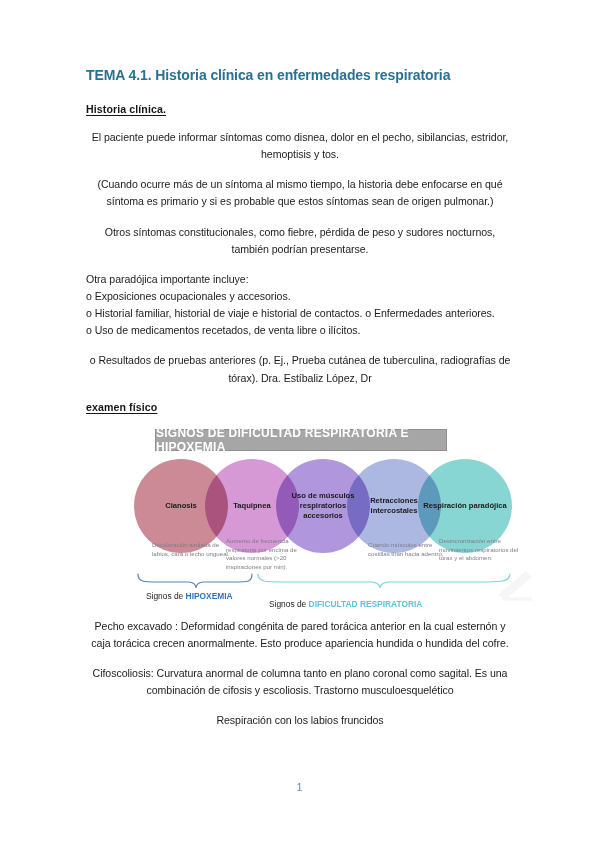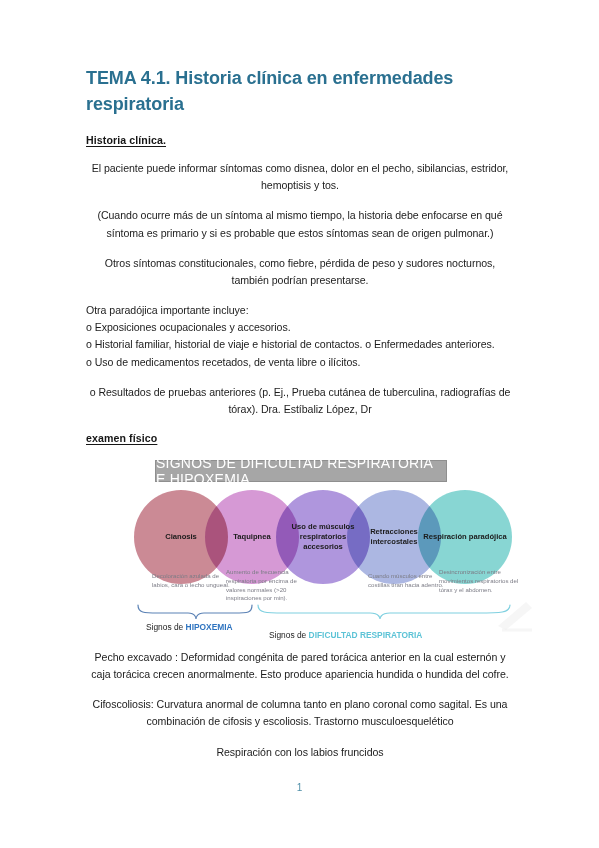--- a/index.html
+++ b/index.html
@@ -22,21 +22,21 @@
   }
   .content {
     position: absolute;
     left: 86px;
     top: 66px;
     width: 428px;
   }
 
   
   .doc-title {
-    font-size: 18px;
+    font-size: 14px;
     font-weight: bold;
     color: #2a7090;
     line-height: 1.42;
     letter-spacing: -0.1px;
     margin: 0 0 17px 0;
   }
 
   
   .sec-head {
     font-size: 10.6px;
@@ -93,22 +93,22 @@
     height: 22px;
     background: #a6a6a6;
     border: 1px solid #8f8f8f;
     box-sizing: border-box;
     display: flex;
     align-items: center;
     justify-content: center;
   }
   .fig-banner span {
     color: #ffffff;
-    font-size: 14px;
-    font-weight: normal;
+    font-size: 12px;
+    font-weight: bold;
     letter-spacing: 0.25px;
   }
 
   .circles {
     position: absolute;
     left: 0;
     top: 30px;
     width: 396px;
     height: 100px;
   }

